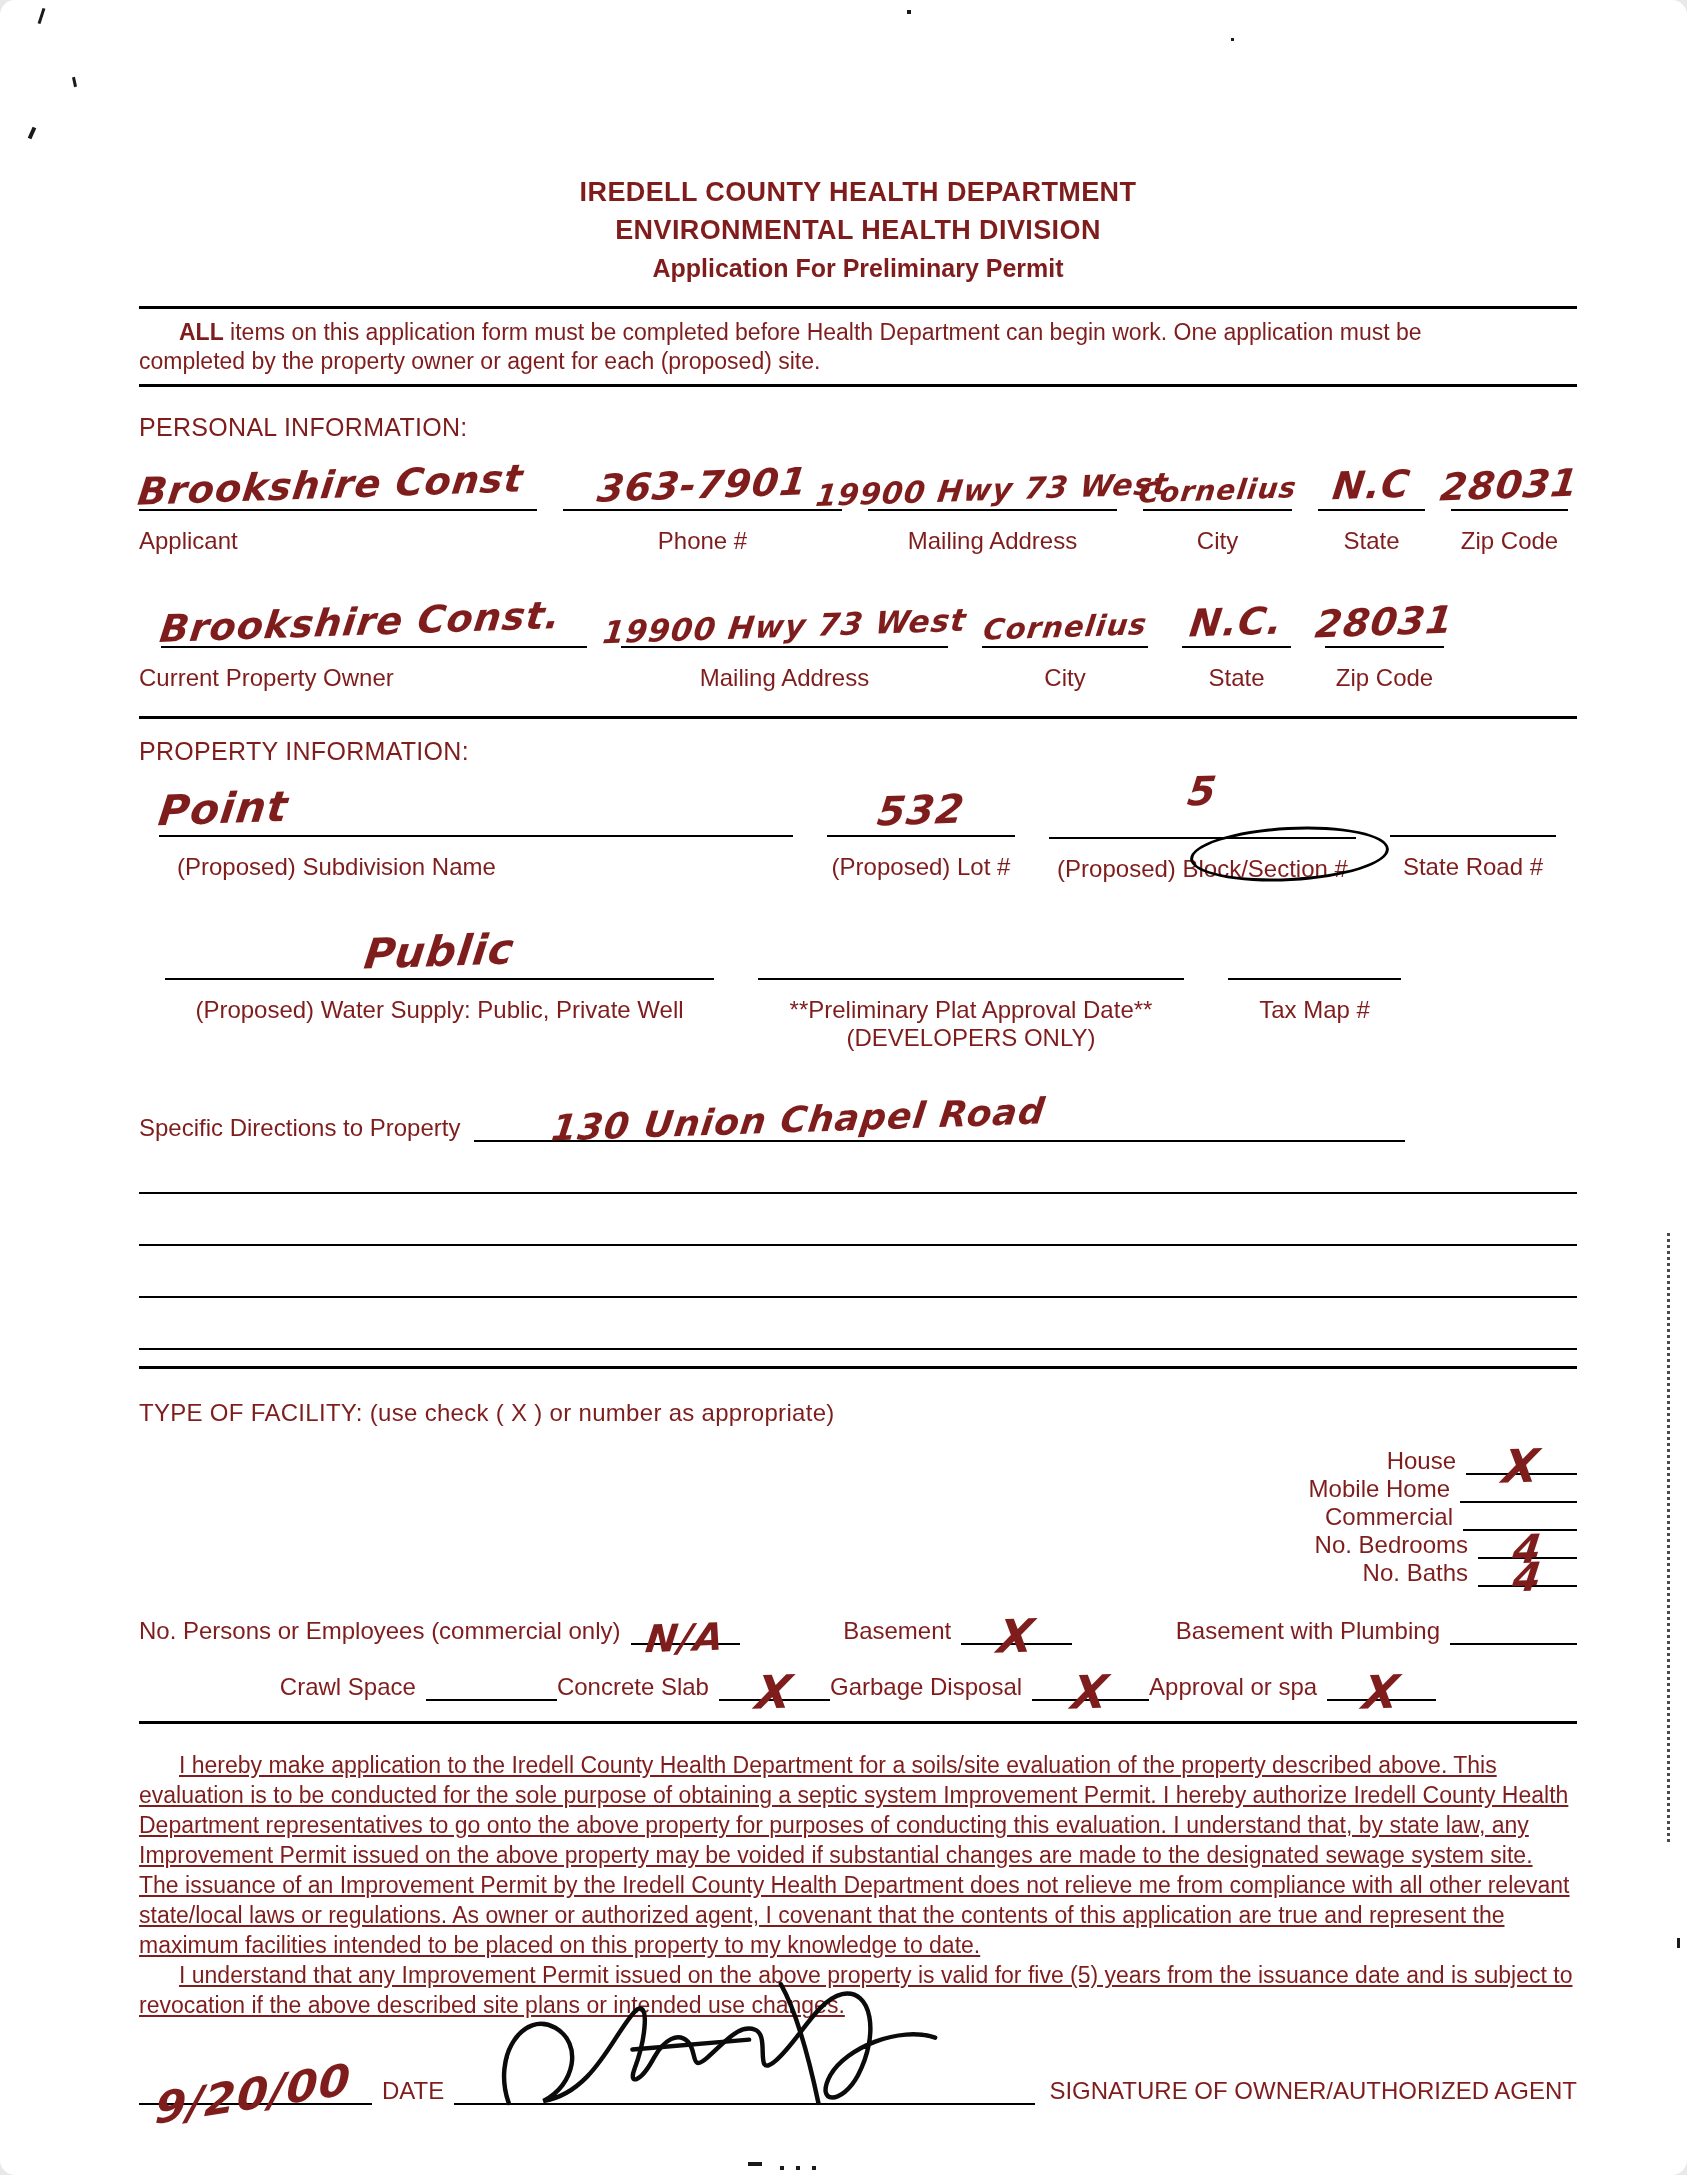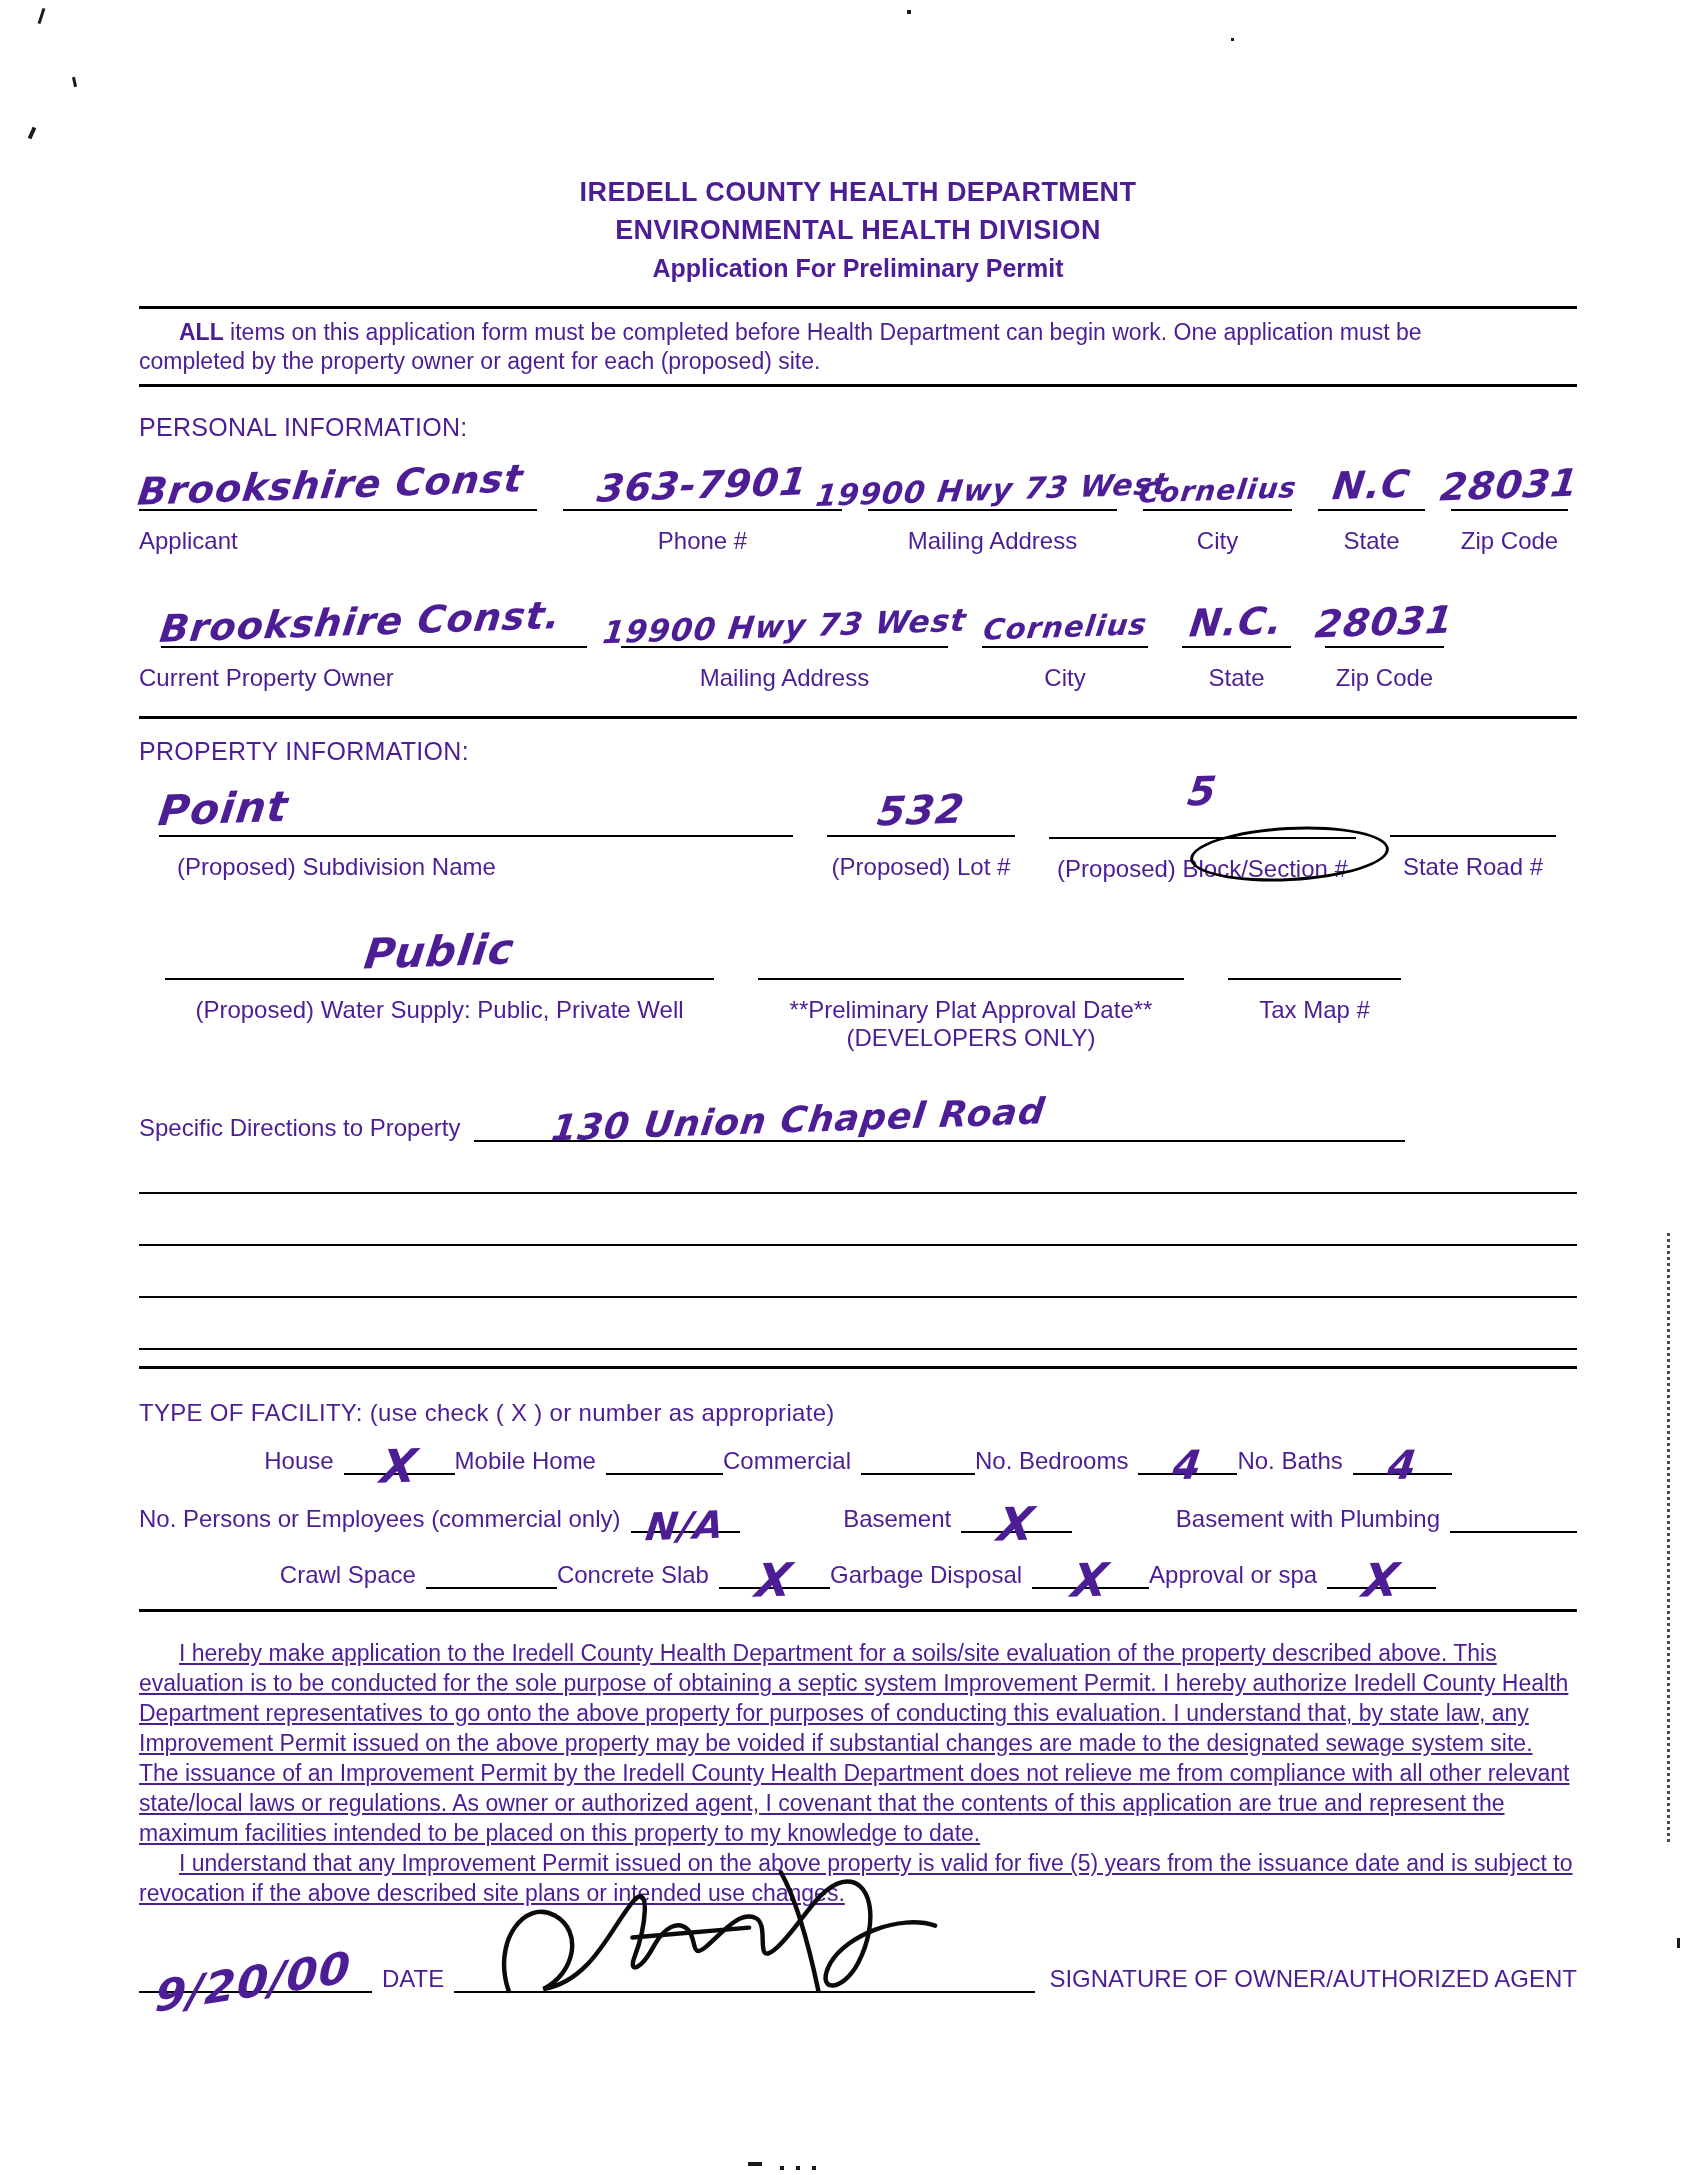--- a/index.html
+++ b/index.html
@@ -1,18 +1,18 @@
 <!DOCTYPE html>
 <html><head>
 <meta charset="utf-8">
 <style>
   html,body{margin:0;padding:0;background:#e8e8e8;}
   .page{
     position:relative;width:1687px;height:2175px;background:#ffffff;
-    font-family:"Liberation Sans",sans-serif;color:#4c1d95;overflow:hidden;
+    font-family:"Liberation Sans",sans-serif;color:#7f1d1d;overflow:hidden;border-radius:15px;
   }
   .content{position:absolute;left:139px;top:0;width:1438px;}
 
   
   .hdr{margin-top:173px;text-align:center;font-weight:bold;}
   .hdr .l1,.hdr .l2{font-size:27px;line-height:38px;letter-spacing:0.4px;}
   .hdr .l3{font-size:25px;line-height:38px;}
 
   .rule{border:0;border-top:3px solid #000;margin:0;}
 
@@ -236,21 +236,21 @@
 
     <div class="blank-line"></div>
     <div class="blank-line"></div>
     <div class="blank-line"></div>
     <div class="blank-line"></div>
 
     <hr class="rule" style="margin-top:16px;">
 
     <div class="sect" style="margin-top:30px;font-size:24px;">TYPE OF FACILITY: (use check ( X ) or number as appropriate)</div>
 
-    <div class="facrow" style="margin-top:20px;justify-content:center;">
+    <div class="facrow" style="margin-top:20px;justify-content:flex-end;flex-direction:column;">
       <span class="grp">
         <span class="gl">House</span>
         <span class="slot" style="width:111px;">
             <span class="hand">X</span>
           </span>
       </span>
       <span class="grp">
         <span class="gl">Mobile Home</span>
         <span class="slot" style="width:117px;">
             <span class="hand"></span>

